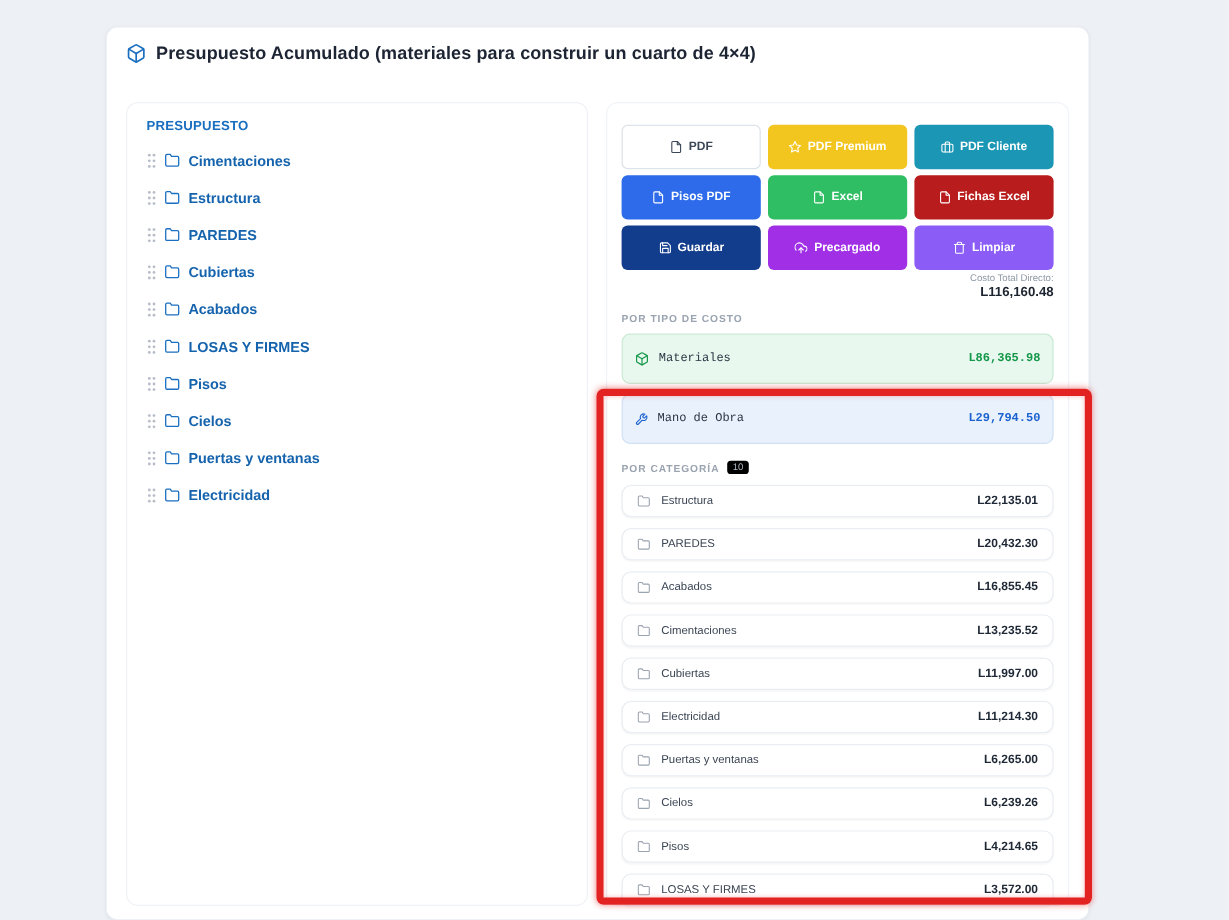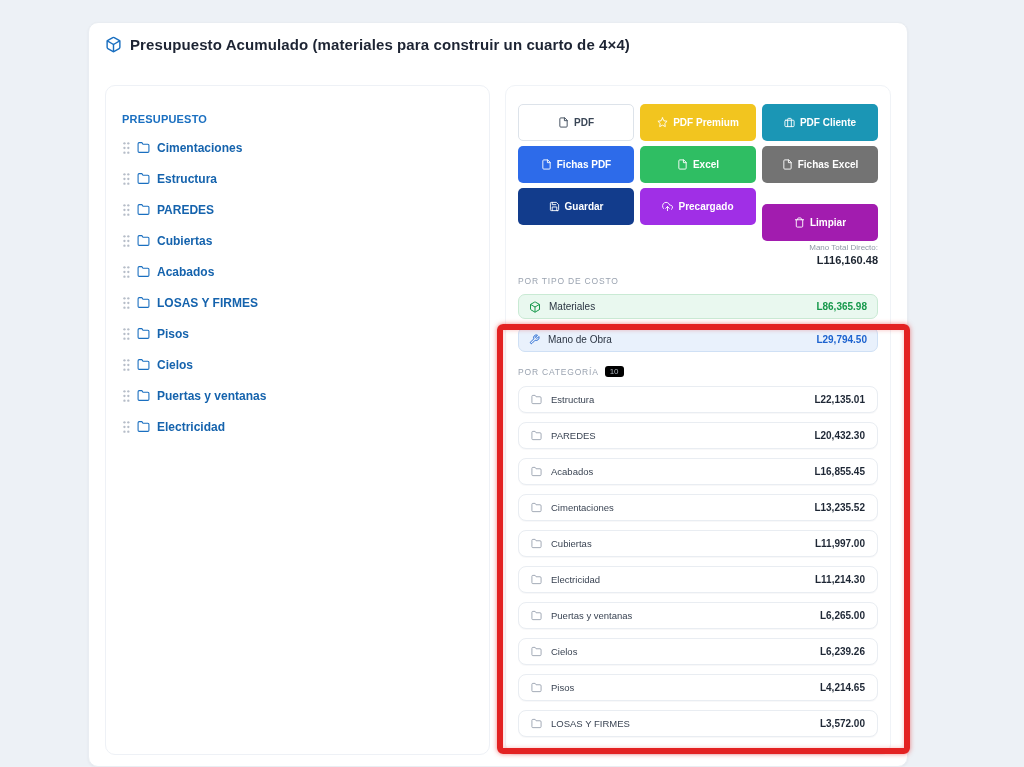--- a/index.html
+++ b/index.html
@@ -17,21 +17,21 @@
   }
   .app-header { padding:13px 16px 6px 16px; }
   .app-header-row { display:flex; align-items:center; gap:8px; }
   .app-title { font-size:15px; font-weight:bold; color:#1d2433; letter-spacing:.1px; }
   .app-subtitle { font-size:8px; color:#97a0ad; margin-top:3px; }
   .content { position:absolute; left:16px; right:16px; top:62px; bottom:11px; display:flex; gap:15px; }
 
   
   .left-card {
     width:385px; flex:none; border:1px solid #eef1f6; border-radius:10px;
-    padding:27px 16px; background:#fff;
+    padding:13px 16px; background:#fff;
   }
   .panel-heading { font-size:11px; font-weight:bold; color:#1a6fc0; letter-spacing:.2px; }
   .side-list { margin-top:13px; }
   .side-item { display:flex; align-items:center; gap:7px; height:19px; margin-bottom:12px; cursor:grab; }
   .side-label { font-size:12px; font-weight:bold; color:#1563ad; }
 
   
   .right-card {
     flex:1; border:1px solid #f0f3f7; border-radius:10px;
     padding:10px 12px; background:#fff; min-width:0;
@@ -40,25 +40,25 @@
   .act-btn {
     height:37px; border:none; border-radius:5px; font-family:inherit;
     font-size:10px; font-weight:bold; display:flex; align-items:center;
     justify-content:center; gap:5px; cursor:pointer; white-space:nowrap;
   }
   .resumen-heading { margin-top:14px; }
   .total-block { text-align:right; margin-top:2px; }
   .total-label { font-size:8px; color:#8d97a5; }
   .total-value { font-size:11px; font-weight:bold; color:#1c2430; margin-top:2px; }
   .mini-label-row { display:flex; align-items:center; gap:6px; margin-top:10px; }
-  .mini-label { font-size:8.5px; letter-spacing:.8px; color:#9aa3b0; font-weight:normal; }
+  .mini-label { font-size:8.5px; letter-spacing:.8px; color:#9aa3b0; font-weight:bold; }
   .count-badge { font-size:8px; color:#aeb6c0; background:#000000; border-radius:3px; padding:1px 5px; }
   .cost-row {
-    display:flex; align-items:center; gap:8px; height:25px; padding:0 10px;
-    border-radius:7px; border:1px solid; margin-top:8px;
+    display:flex; align-items:center; gap:8px; height:42px; padding:0 10px;
+    border-radius:7px; border:1px solid; margin-top:8px;font-family:Liberation Mono, monospace;
   }
   .cost-row .row-label { font-size:10px; color:#2b3442; }
   .cost-row .row-value { margin-left:auto; font-size:10px; font-weight:bold; }
   .cat-section { margin-top:14px; }
   .cat-row {
     display:flex; align-items:center; gap:9px; height:27px; padding:0 12px;
     border:1px solid #e9edf2; border-radius:8px; margin-top:9px; background:#fff;
     box-shadow:0 1px 1px rgba(25,35,55,.03);
   }
   .cat-row .row-label { font-size:9.5px; color:#3a4453; }
@@ -306,32 +306,32 @@
             </span>
             <span>PDF Cliente</span>
           </button>
           <button class="act-btn" style="background: rgb(45, 107, 234); color: rgb(255, 255, 255);">
             <span class="icon " style="color:#ffffff">
               <svg width="11" height="11" viewBox="0 0 24 24" fill="none" stroke="currentColor" stroke-width="2" stroke-linecap="round" stroke-linejoin="round">
                 <path d="M14 2H6a2 2 0 0 0-2 2v16a2 2 0 0 0 2 2h12a2 2 0 0 0 2-2V8z"></path>
                 <polyline points="14 2 14 8 20 8"></polyline>
               </svg>
             </span>
-            <span>Fichas PDF</span>
+            <span>Pisos PDF</span>
           </button>
           <button class="act-btn" style="background: rgb(47, 190, 99); color: rgb(255, 255, 255);">
             <span class="icon " style="color:#ffffff">
               <svg width="11" height="11" viewBox="0 0 24 24" fill="none" stroke="currentColor" stroke-width="2" stroke-linecap="round" stroke-linejoin="round">
                 <path d="M14 2H6a2 2 0 0 0-2 2v16a2 2 0 0 0 2 2h12a2 2 0 0 0 2-2V8z"></path>
                 <polyline points="14 2 14 8 20 8"></polyline>
               </svg>
             </span>
             <span>Excel</span>
           </button>
-          <button class="act-btn" style="background: #737373; color: rgb(255, 255, 255);">
+          <button class="act-btn" style="background: #b91c1c; color: rgb(255, 255, 255);">
             <span class="icon " style="color:#ffffff">
               <svg width="11" height="11" viewBox="0 0 24 24" fill="none" stroke="currentColor" stroke-width="2" stroke-linecap="round" stroke-linejoin="round">
                 <path d="M14 2H6a2 2 0 0 0-2 2v16a2 2 0 0 0 2 2h12a2 2 0 0 0 2-2V8z"></path>
                 <polyline points="14 2 14 8 20 8"></polyline>
               </svg>
             </span>
             <span>Fichas Excel</span>
           </button>
           <button class="act-btn" style="background: rgb(18, 60, 140); color: rgb(255, 255, 255);">
             <span class="icon " style="color:#ffffff">
@@ -346,33 +346,33 @@
           <button class="act-btn" style="background: rgb(160, 47, 230); color: rgb(255, 255, 255);">
             <span class="icon " style="color:#ffffff">
               <svg width="11" height="11" viewBox="0 0 24 24" fill="none" stroke="currentColor" stroke-width="2" stroke-linecap="round" stroke-linejoin="round">
                 <polyline points="16 16 12 12 8 16"></polyline>
                 <line x1="12" y1="12" x2="12" y2="21"></line>
                 <path d="M20.39 18.39A5 5 0 0 0 18 9h-1.26A8 8 0 1 0 3 16.3"></path>
               </svg>
             </span>
             <span>Precargado</span>
           </button>
-          <button class="act-btn" style="background: #a21caf; color: rgb(255, 255, 255); margin-top: 16px;">
+          <button class="act-btn" style="background: #8b5cf6; color: rgb(255, 255, 255);">
             <span class="icon " style="color:#ffffff">
               <svg width="11" height="11" viewBox="0 0 24 24" fill="none" stroke="currentColor" stroke-width="2" stroke-linecap="round" stroke-linejoin="round">
                 <polyline points="3 6 5 6 21 6"></polyline>
                 <path d="M19 6v14a2 2 0 0 1-2 2H7a2 2 0 0 1-2-2V6m3 0V4a2 2 0 0 1 2-2h4a2 2 0 0 1 2 2v2"></path>
               </svg>
             </span>
             <span>Limpiar</span>
           </button>
         </div>
 
       <div class="total-block">
-        <div class="total-label">Mano Total Directo:</div>
+        <div class="total-label">Costo Total Directo:</div>
         <div class="total-value">L116,160.48</div>
       </div>
 
       <div class="mini-label-row">
         <span class="mini-label">POR TIPO DE COSTO</span>
       </div>
       <div id="cost-type-list">
           <div class="cost-row" style="background: rgb(233, 248, 239); border-color: rgb(201, 234, 212);">
             <span class="icon " style="color:#16984b">
               <svg width="12" height="12" viewBox="0 0 24 24" fill="none" stroke="currentColor" stroke-width="2" stroke-linecap="round" stroke-linejoin="round">

